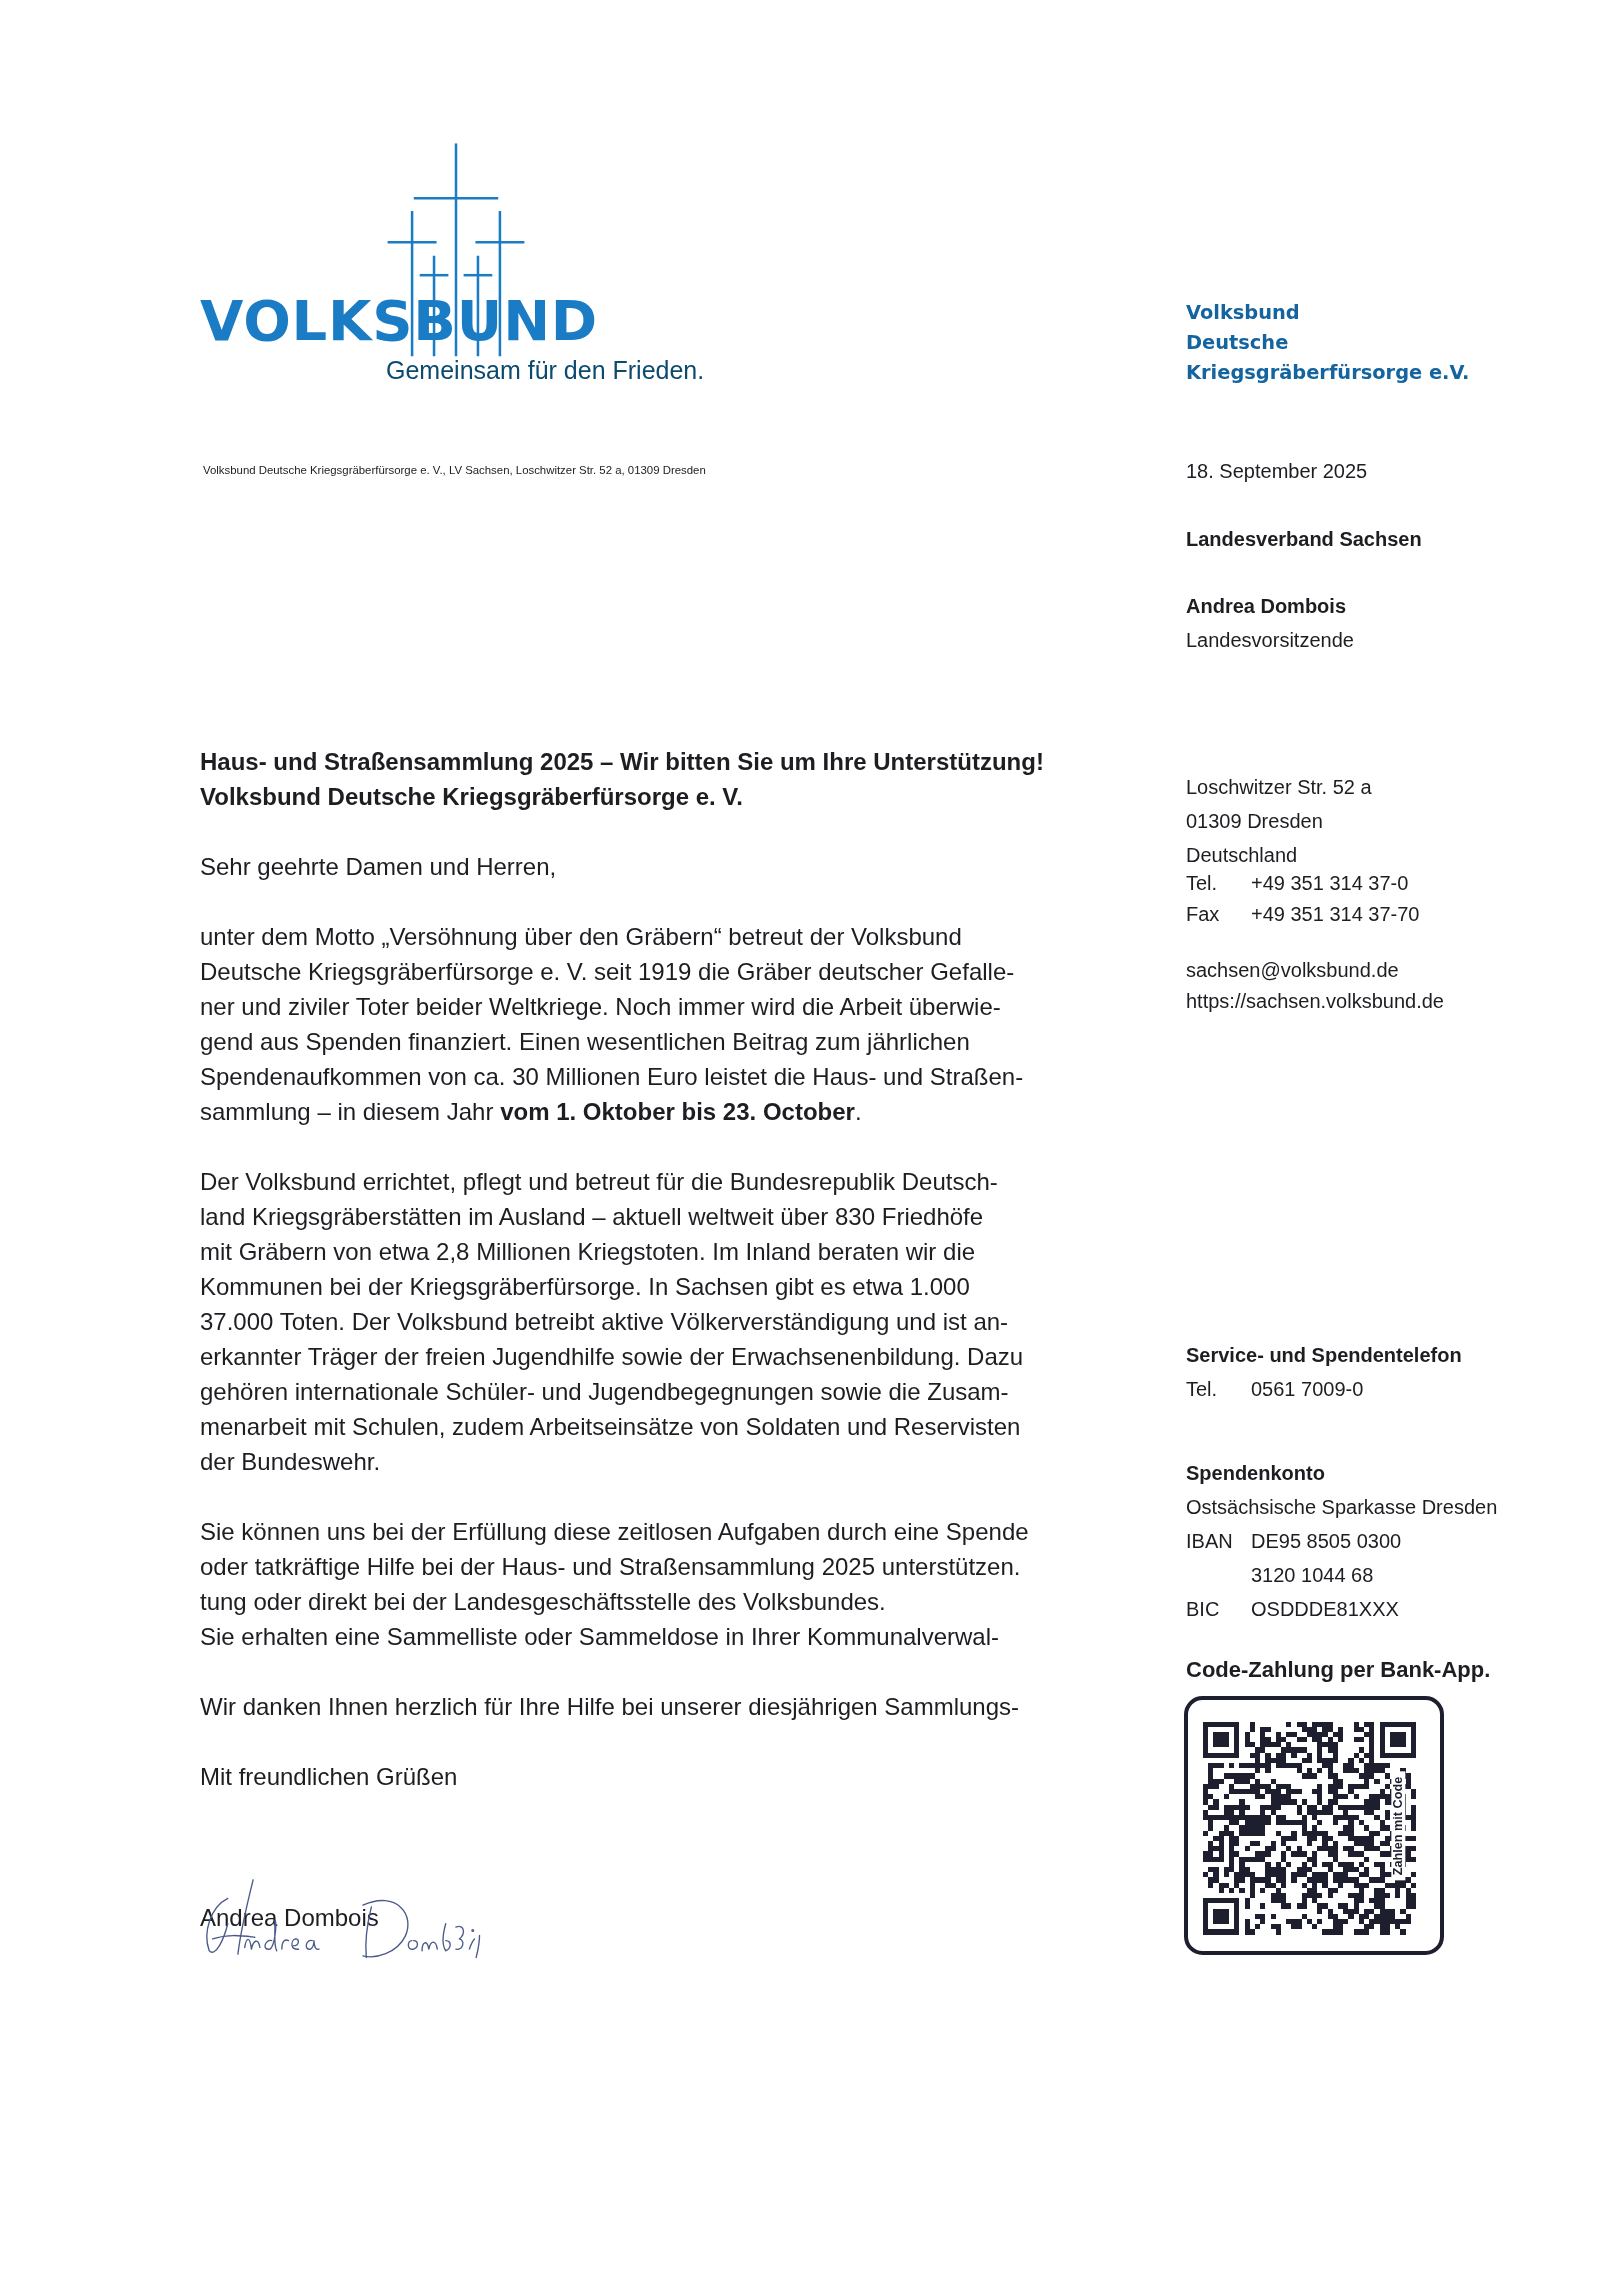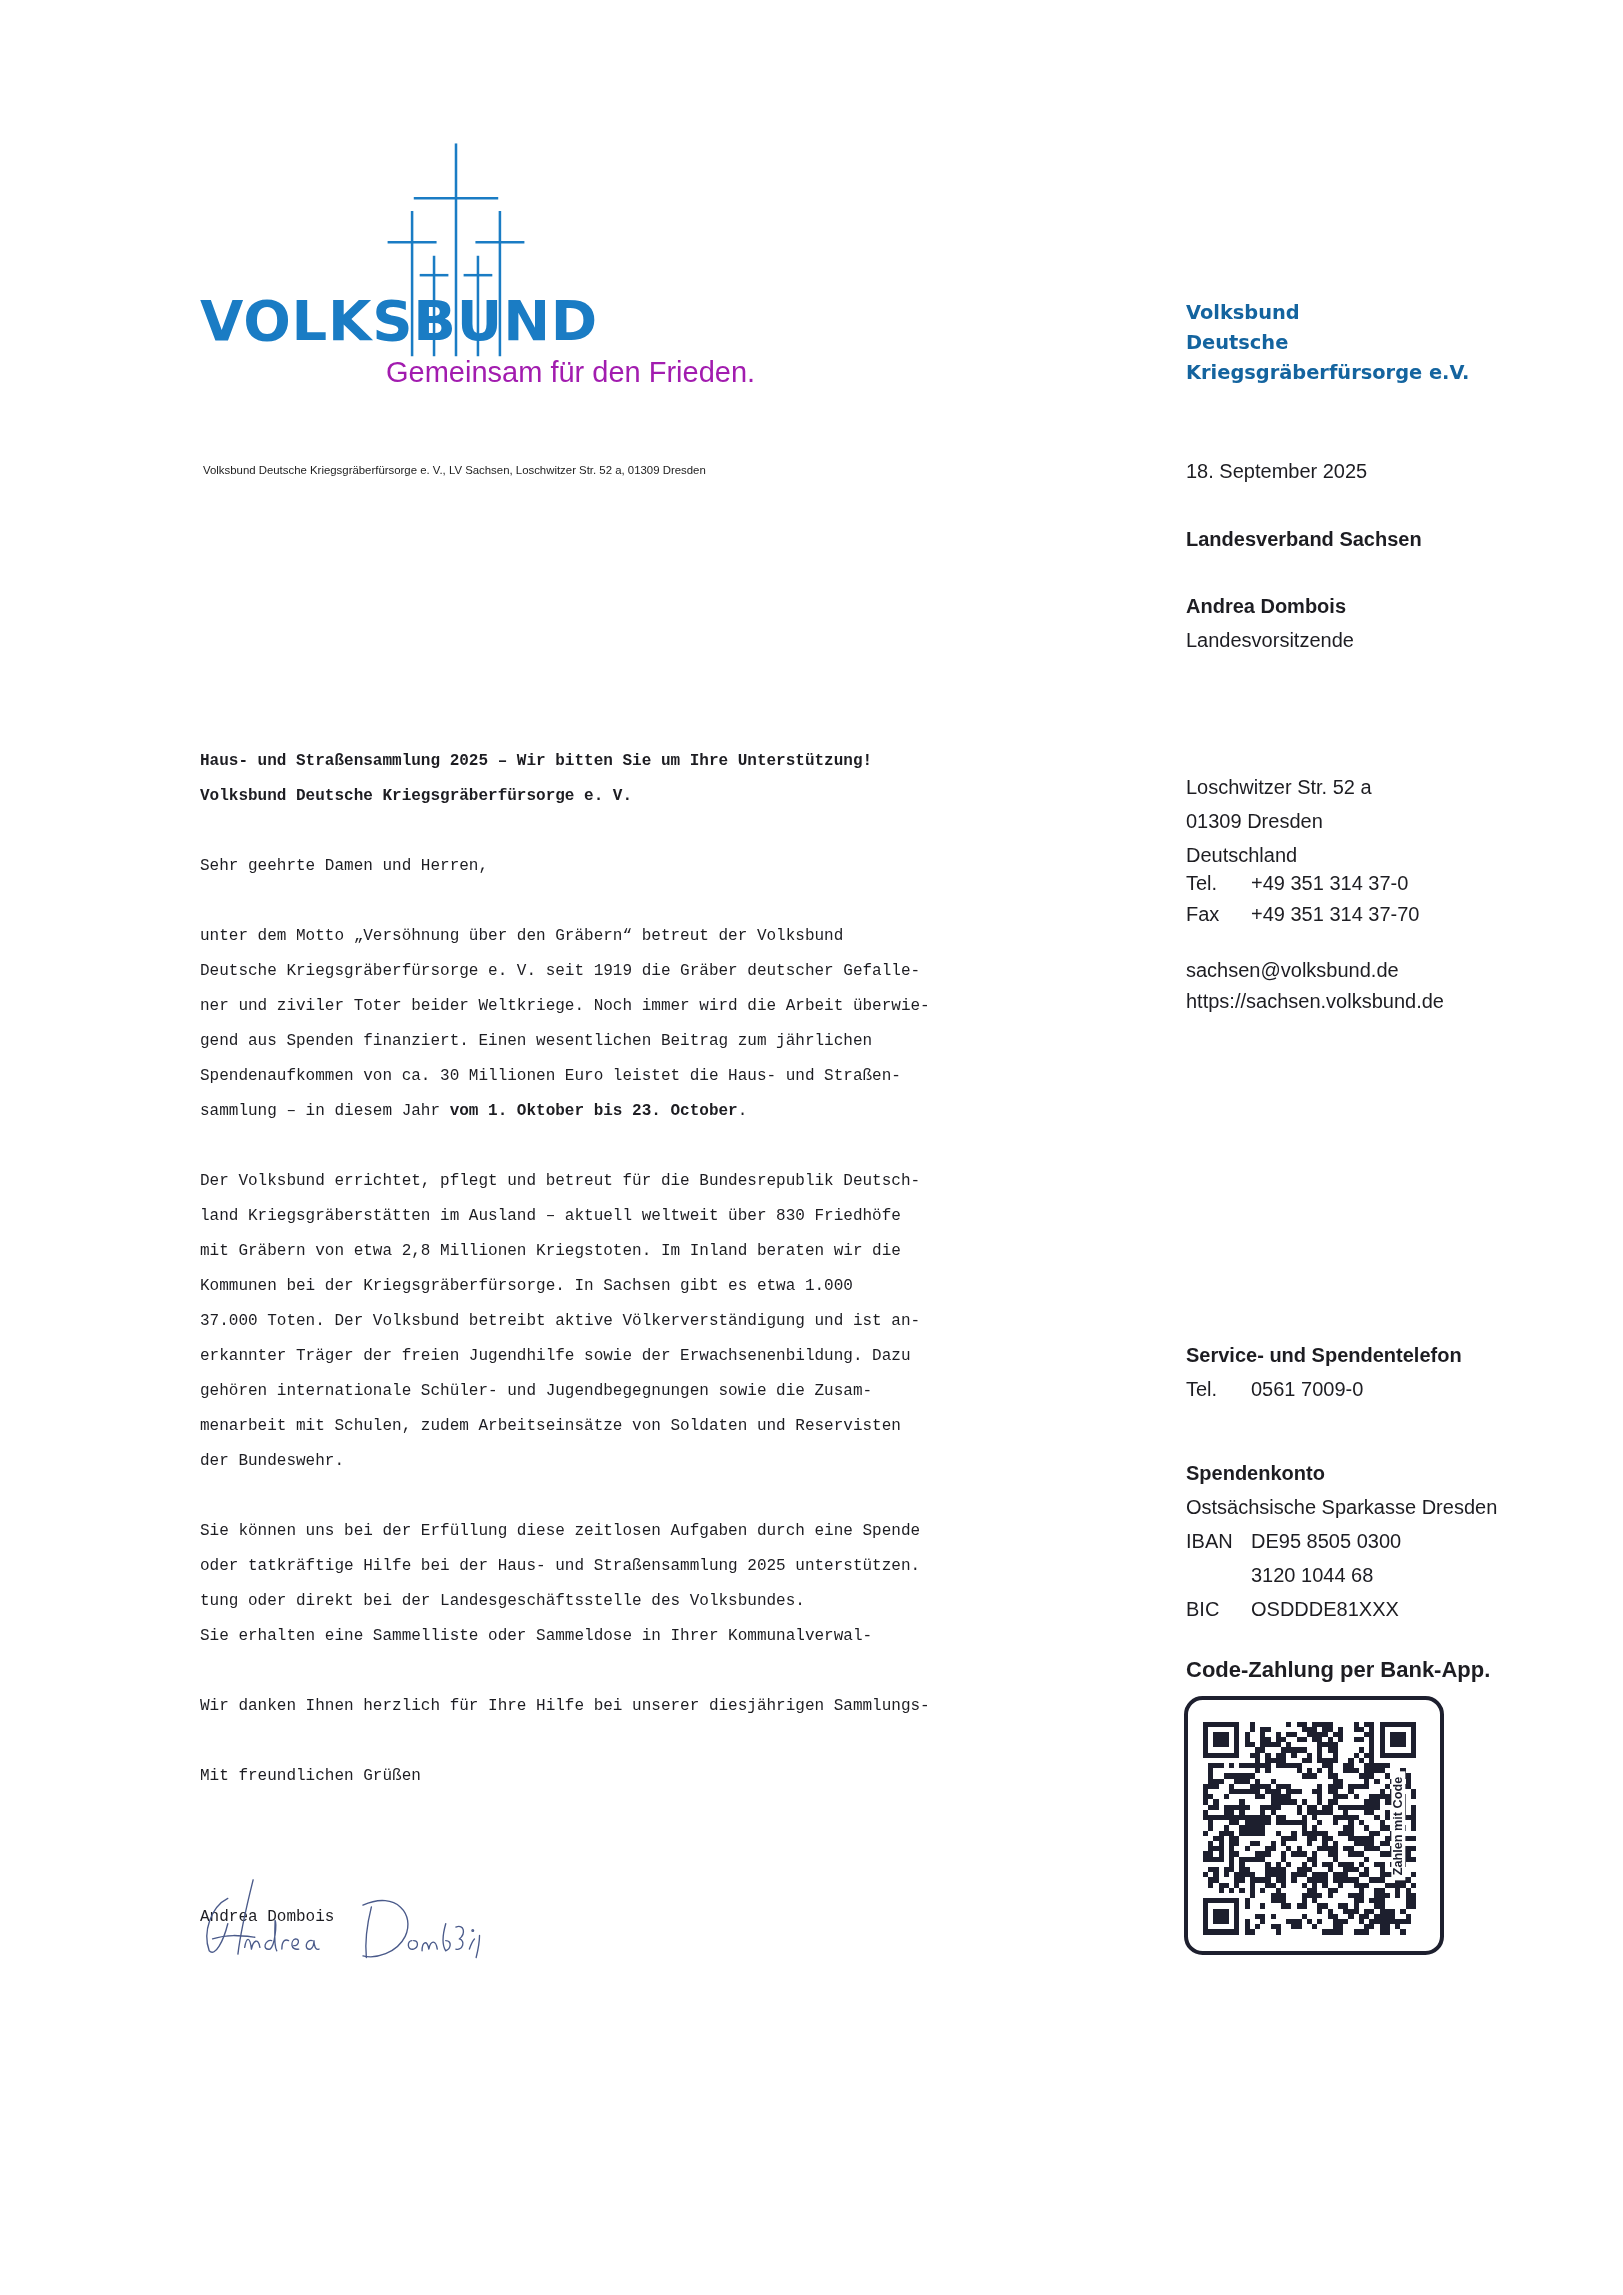--- a/index.html
+++ b/index.html
@@ -4,39 +4,39 @@
 <style>
   html, body { margin: 0; padding: 0; background: #ffffff; }
   body { width: 1623px; height: 2295px; position: relative; overflow: hidden;
          font-family: "Liberation Sans", "DejaVu Sans", sans-serif; color: #1b1b1f; }
   .abs { position: absolute; }
 
   
   #logo-crosses { left: 380px; top: 135px; width: 152px; height: 228px; }
   #logo-word { left: 200px; top: 293px; font-size: 56px; font-weight: bold; color: #1a7cc4;
                letter-spacing: 0.8px; line-height: 1; font-family: "DejaVu Sans", sans-serif; }
-  #logo-tagline { left: 386px; top: 358px; font-size: 29px; color: #a21caf; line-height: 1;
+  #logo-tagline { left: 386px; top: 358px; font-size: 25px; color: #0c4a6e; line-height: 1;
                   font-family: "Liberation Sans", sans-serif; }
 
   
   #org-name { left: 1186px; top: 298px; font-size: 19.4px; font-weight: bold; color: #14649f;
               line-height: 30px; font-family: "DejaVu Sans", sans-serif; }
 
   #sender-line { left: 203px; top: 452px; font-size: 11.4px; color: #222; white-space: nowrap;
                  font-family: "Liberation Sans", sans-serif; margin-top: 12px; }
 
   .side { left: 1186px; font-size: 20px; line-height: 34px; color: #1d1d22;
           font-family: "Liberation Sans", sans-serif; white-space: nowrap; }
   .side b { font-weight: bold; }
   .row { display: flex; }
   .row .lbl { width: 65px; }
 
   
-  #body { left: 200px; top: 744px; width: 922px; font-size: 16px; line-height: 35px;
-          color: #1d1d22; font-family: Liberation Mono, monospace; }
+  #body { left: 200px; top: 744px; width: 922px; font-size: 24px; line-height: 35px;
+          color: #1d1d22; font-family: Liberation Sans, sans-serif; }
   #body p { margin: 0; }
   .subject { font-weight: bold; }
   .gap { height: 35px; }
   .ln { white-space: nowrap; display: block; }
 
   #signature { left: 194px; top: 1873px; width: 321px; height: 93px; }
 
   
   #qr-frame { left: 1184px; top: 1696px; width: 260px; height: 259px; border: 4.2px solid #1d1f2e;
               border-radius: 18.6px; box-sizing: border-box; background: #fff; }

